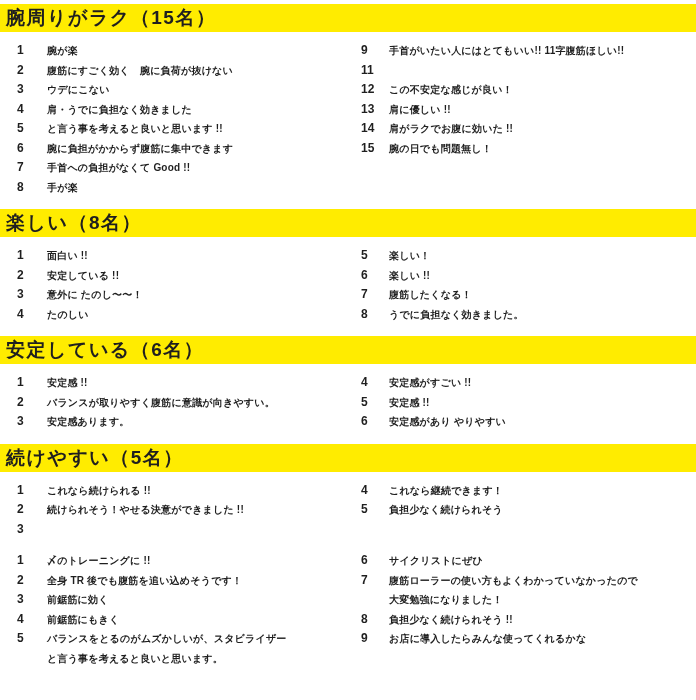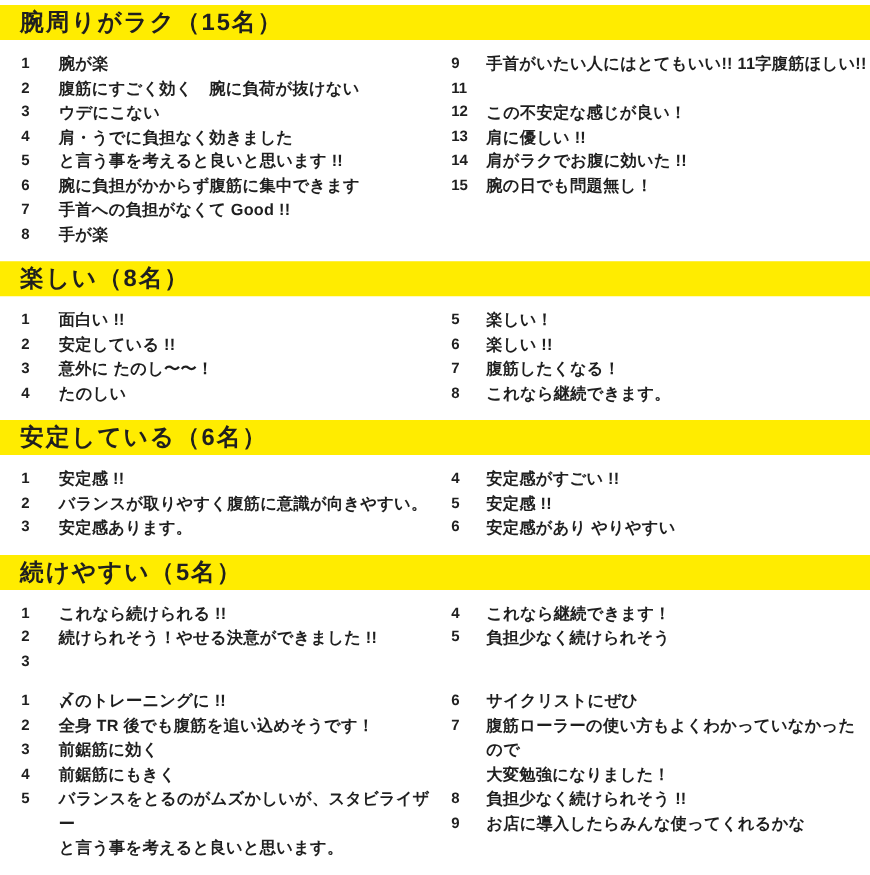--- a/index.html
+++ b/index.html
@@ -15,21 +15,21 @@
     font-weight: 700;
     color: #1f1f1f;
   }
   #sections { padding-top: 4px; }
   .section { margin-bottom: 12px; }
   .bar {
     background: #ffec00;
     height: 28px;
     display: flex;
     align-items: center;
-    padding-left: 16px;
+    padding-left: 6px;
     margin-bottom: 9px;
   }
   .bar-title {
     font-size: 19px;
     font-weight: 800;
     letter-spacing: 1.5px;
     white-space: nowrap;
   }
   .cols { display: flex; align-items: flex-start; }
   .col { width: 348px; box-sizing: border-box; flex: 0 0 348px; }
@@ -37,21 +37,21 @@
   .col.right { padding-left: 13px; }
   .row { display: flex; line-height: 19.5px; }
   .num {
     flex: 0 0 30px;
     width: 30px;
     font-size: 12px;
     letter-spacing: 0;
   }
   .col.right .num { flex-basis: 28px; width: 28px; }
   .txt {
-    font-size: 13px;
+    font-size: 10px;
     letter-spacing: 0.2px;
     white-space: pre-line;
   }
 </style>
 </head>
 <body>
 
 <main id="sections">
     <section class="section">
       <div class="bar">
@@ -150,21 +150,21 @@
           <div class="row">
             <span class="num">6</span>
             <span class="txt">楽しい !!</span>
           </div>
           <div class="row">
             <span class="num">7</span>
             <span class="txt">腹筋したくなる！</span>
           </div>
           <div class="row">
             <span class="num">8</span>
-            <span class="txt">これなら継続できます。</span>
+            <span class="txt">うでに負担なく効きました。</span>
           </div>
         </div>
       </div>
     </section>
     <section class="section">
       <div class="bar">
         <span class="bar-title">安定している（6名）</span>
       </div>
       <div class="cols">
         <div class="col left">

